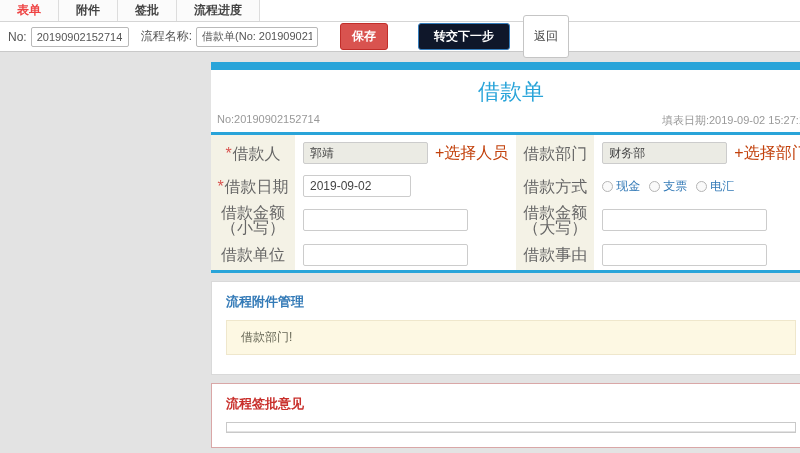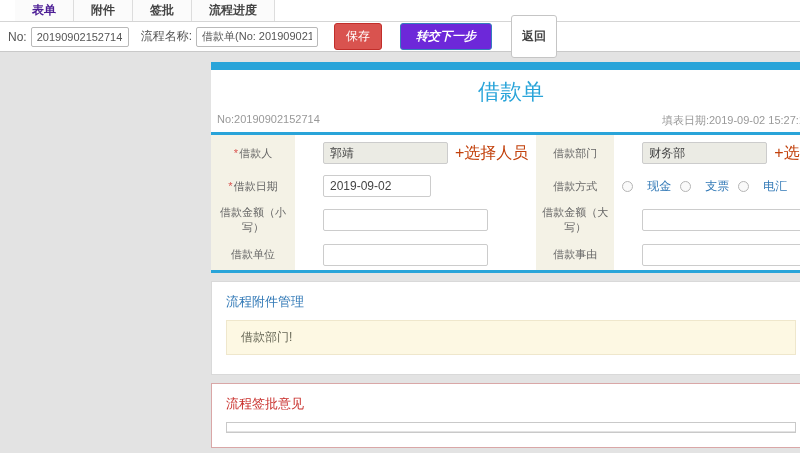--- a/index.html
+++ b/index.html
@@ -14,84 +14,83 @@
 
   
   .tabbar {
     height: 22px; background: #fff; border-bottom: 1px solid #d5d5d5;
     display: flex; align-items: stretch;
   }
   .tab {
     padding: 0 17px; line-height: 21px; font-size: 12px; color: #444;
     border-right: 1px solid #ddd; background: #fbfbfb; cursor: pointer; font-weight: bold;
   }
-  .tab.active { color: #4c1d95; margin-left: 15px; }
+  .tab.active { color: #ef4444; }
 
   
   .cmdbar {
     height: 30px; background: #fff; border-bottom: 1px solid #c9c9c9;
     display: flex; align-items: center; padding: 0 8px; font-size: 12px; color: #555;
   }
   .cmdbar label { margin-right: 4px; white-space: nowrap; }
   .cmd-input {
     height: 20px; border: 1px solid #b9b9b9; border-radius: 2px;
     font-size: 11px; color: #555; padding: 0 5px;
     font-family: "Liberation Sans", "DejaVu Sans", sans-serif;
   }
   .no-input { width: 98px; margin-right: 12px; }
   .name-input { width: 122px; }
   .btn { border-radius: 3px; font-size: 12px; cursor: pointer; white-space: nowrap;
          font-family: "Liberation Sans", "DejaVu Sans", sans-serif; }
-  .btn-save { margin-left: 16px; background: #d9534f; border: 1px solid #c12e2a;
-              color: #fff; font-weight: normal; padding: 4px 11px; }
-  .btn-next { margin-left: 18px; background: #6d28d9; border: 1px solid #357ebd;
-              color: #fff; font-weight: bold; padding: 4px 15px; font-style: italic; }
-  .btn-back { margin-left: 19px; background: #fff; border: 1px solid #c5c5c5;
-              color: #444; font-weight: bold; padding: 12px 10px; }
+  .btn-save { margin-left: 22px; background: #d9534f; border: 1px solid #c12e2a;
+              color: #fff; font-weight: bold; padding: 4px 11px; }
+  .btn-next { margin-left: 30px; background: #0f172a; border: 1px solid #357ebd;
+              color: #fff; font-weight: bold; padding: 4px 15px; }
+  .btn-back { margin-left: 13px; background: #fff; border: 1px solid #c5c5c5;
+              color: #444; font-weight: normal; padding: 12px 10px; }
 
   
   .content { position: absolute; top: 52px; left: 211px; width: 600px; padding-top: 10px; }
 
   
   .form-panel { background: #fff; border-top: 8px solid #29a4d9; }
   .form-title { text-align: center; color: #29a4d9; font-size: 22px; padding: 7px 0 3px; }
   .form-meta {
     display: flex; justify-content: space-between; font-size: 11px; color: #999;
     padding: 3px 6px 4px; border-bottom: 3px solid #29a4d9;
   }
   .form-grid {
     display: grid; grid-template-columns: 84px 1fr 78px 1fr;
     grid-template-rows: 36px 30px 38px 31px;
     border-bottom: 3px solid #29a4d9;
   }
   .lbl {
     background: #f4f2e6; display: flex; align-items: center; justify-content: center;
-    text-align: center; font-size: 11px; color: #666; padding: 2px 4px; line-height: 15px;
+    text-align: center; font-size: 16px; color: #666; padding: 2px 4px; line-height: 15px;
   }
   .req { color: #d9534f; margin-right: 1px; }
   .val { display: flex; align-items: center; padding: 2px 8px; gap: 7px; font-size: 12px; }
   .field {
     height: 22px; border: 1px solid #ccc; border-radius: 2px; background: #fff;
     font-size: 12px; color: #444; padding: 0 6px;
     font-family: "Liberation Sans", "DejaVu Sans", sans-serif;
-    margin-left: 20px;
   }
   .field.ro { background: #ebebe4; }
   .w125 { width: 125px; } .w108 { width: 108px; } .w165 { width: 165px; }
   .link { color: #c2410c; text-decoration: none; white-space: nowrap; font-size: 16px; }
   .radio-group { display: flex; align-items: center; gap: 9px; }
-  .radio { display: flex; align-items: center; gap: 14px; color: #337ab7; cursor: pointer; }
+  .radio { display: flex; align-items: center; gap: 3px; color: #337ab7; cursor: pointer; }
   .radio-circle {
     width: 11px; height: 11px; border-radius: 50%;
     border: 1px solid #b5b5b5; background: #fafafa; flex: 0 0 auto;
   }
 
   
   .attach-panel { background: #fff; border: 1px solid #d9d9d9; margin-top: 8px; padding: 11px 14px 10px; }
-  .sec-heading { font-weight: normal; font-size: 13px; margin-bottom: 9px; }
+  .sec-heading { font-weight: bold; font-size: 13px; margin-bottom: 9px; }
   .attach-heading { color: #337ab7; }
   .alert {
     background: #fdf8e3; border: 1px solid #efe7cc; padding: 8px 14px;
     font-size: 12px; color: #665; margin-bottom: 9px;
   }
   .btn-upload { background: #337ab7; border: 1px solid #2e6da4; color: #fff;
                 font-weight: bold; padding: 5px 10px; }
 
   
   .approve-panel { background: #fff; border: 1px solid #d9a7a7; margin-top: 8px;

